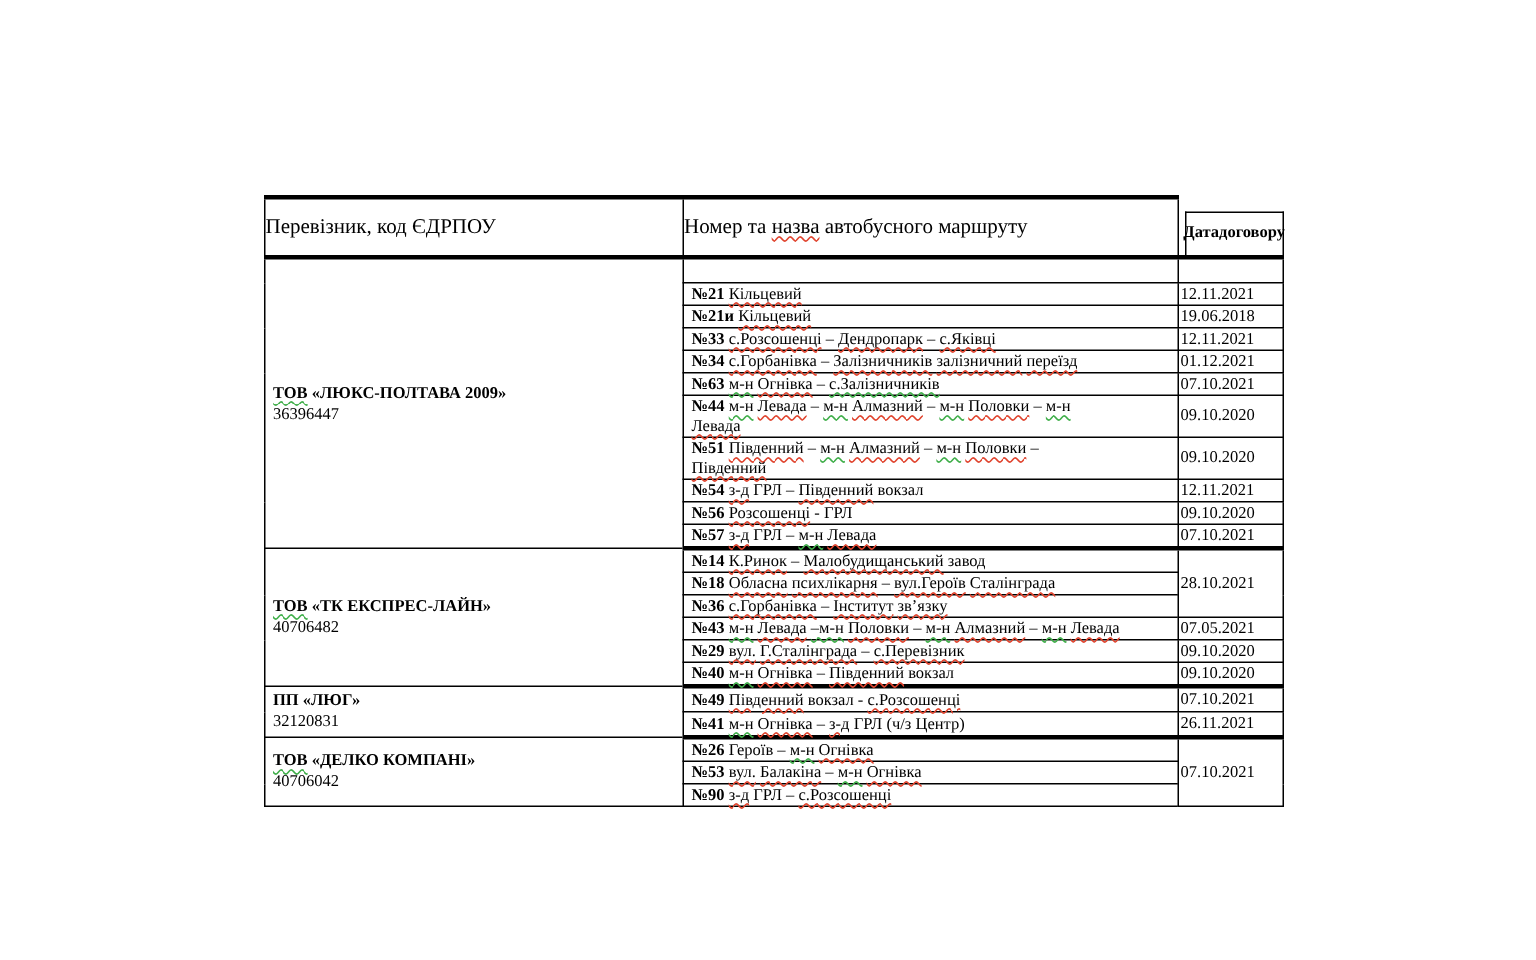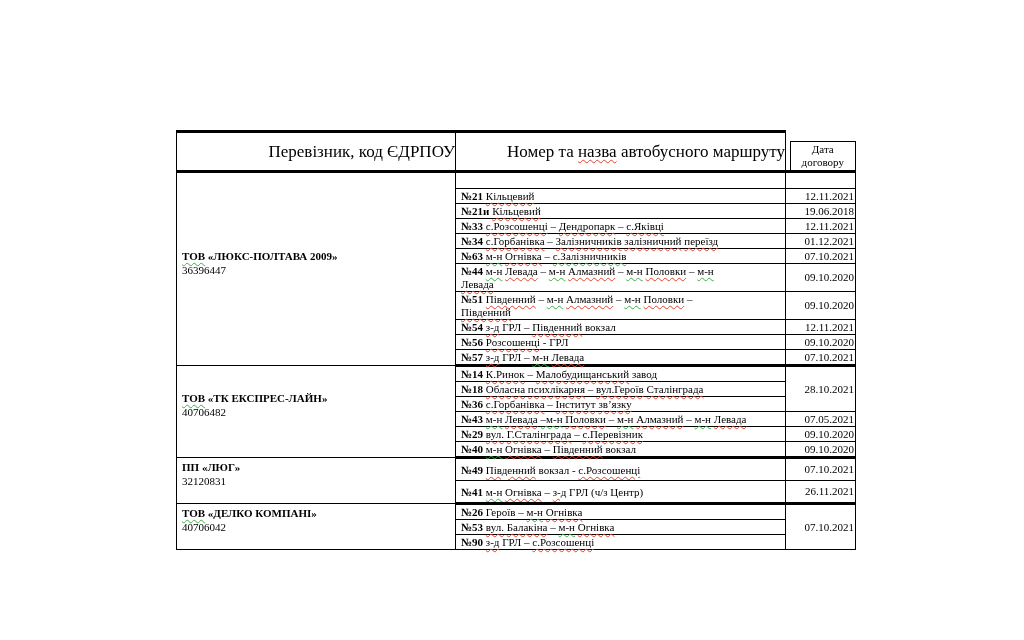--- a/index.html
+++ b/index.html
@@ -17,34 +17,34 @@
     position:absolute;left:176px;top:130px;width:679px;
     border-collapse:collapse;table-layout:fixed;
     font-size:11px;line-height:13px;
   }
   .doc-table td{border:1px solid var(--border);padding:0;vertical-align:middle;}
   
   tr.head{height:40px;}
   td.h1,td.h2{
     border-top:3px solid var(--border);
     border-bottom:3px solid var(--border);
-    text-align:right;font-size:17px;
+    text-align:left;font-size:14px;
   }
   td.h3{border:none;border-bottom:3px solid var(--border);position:relative;}
   .datebox{
     position:absolute;top:9px;left:4px;right:0;bottom:0;
     border:1px solid var(--border);border-bottom:none;
-    display:flex;flex-direction:column;justify-content:center;align-items:center;
-    text-align:center;line-height:13px;
+    display:flex;flex-direction:row;justify-content:center;align-items:center;
+    text-align:center;line-height:13px;font-weight:bold;
   }
   
-  td.carrier{padding:2px 4px 15px 5px;line-height:14px;}
+  td.carrier{padding:2px 4px 3px 5px;line-height:14px;}
   td.carrier .cname{font-weight:bold;}
   td.route{padding:1px 3px 0 5px;}
-  td.date{text-align:right;padding:0 1px;}
+  td.date{text-align:left;padding:0 1px;}
   tr.spacer{height:17px;}
   tr.single{height:15px;}
   tr.sec-end td{border-bottom:3px solid var(--border);}
   .num{font-weight:bold;}
   
   .sq{text-decoration-line:underline;text-decoration-style:wavy;text-decoration-thickness:1px;text-underline-offset:2px;}
   .sq.red{text-decoration-color:var(--spell-red);}
   .sq.green{text-decoration-color:var(--spell-green);}
 </style>
 </head>

